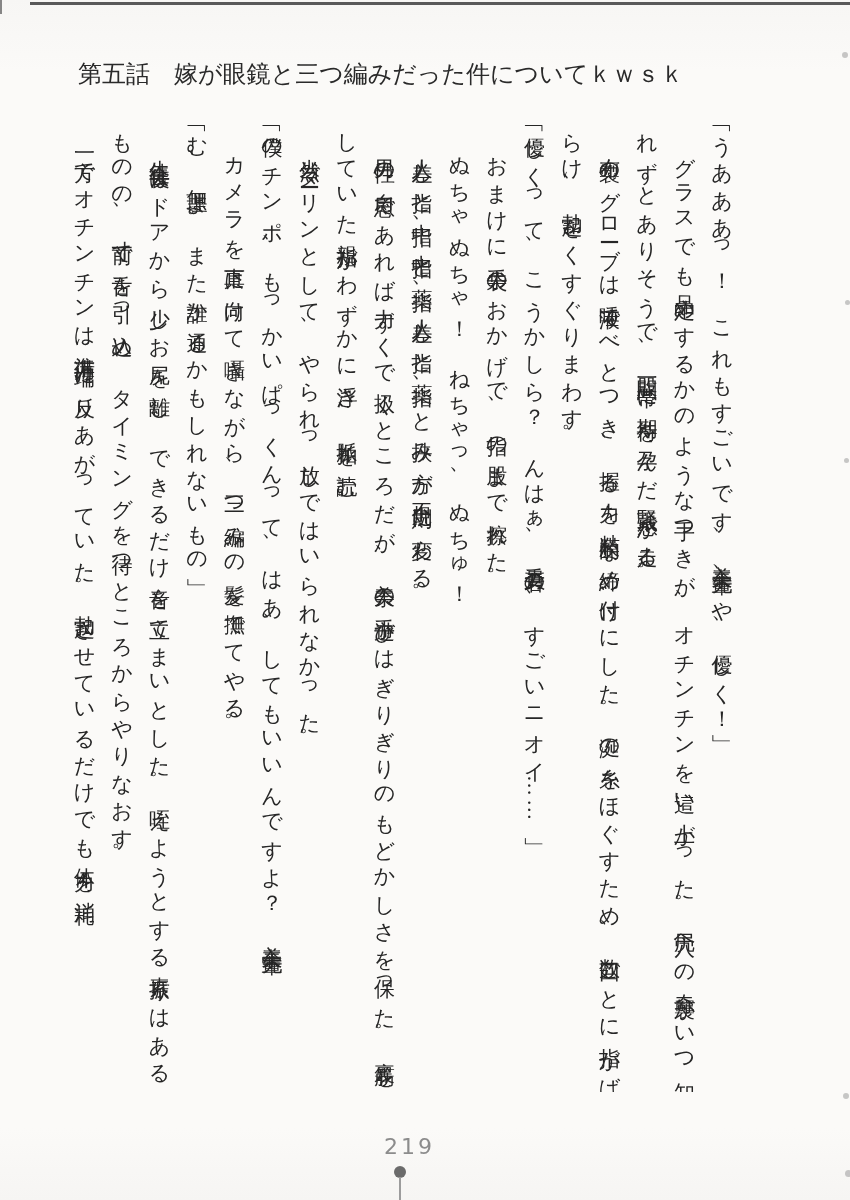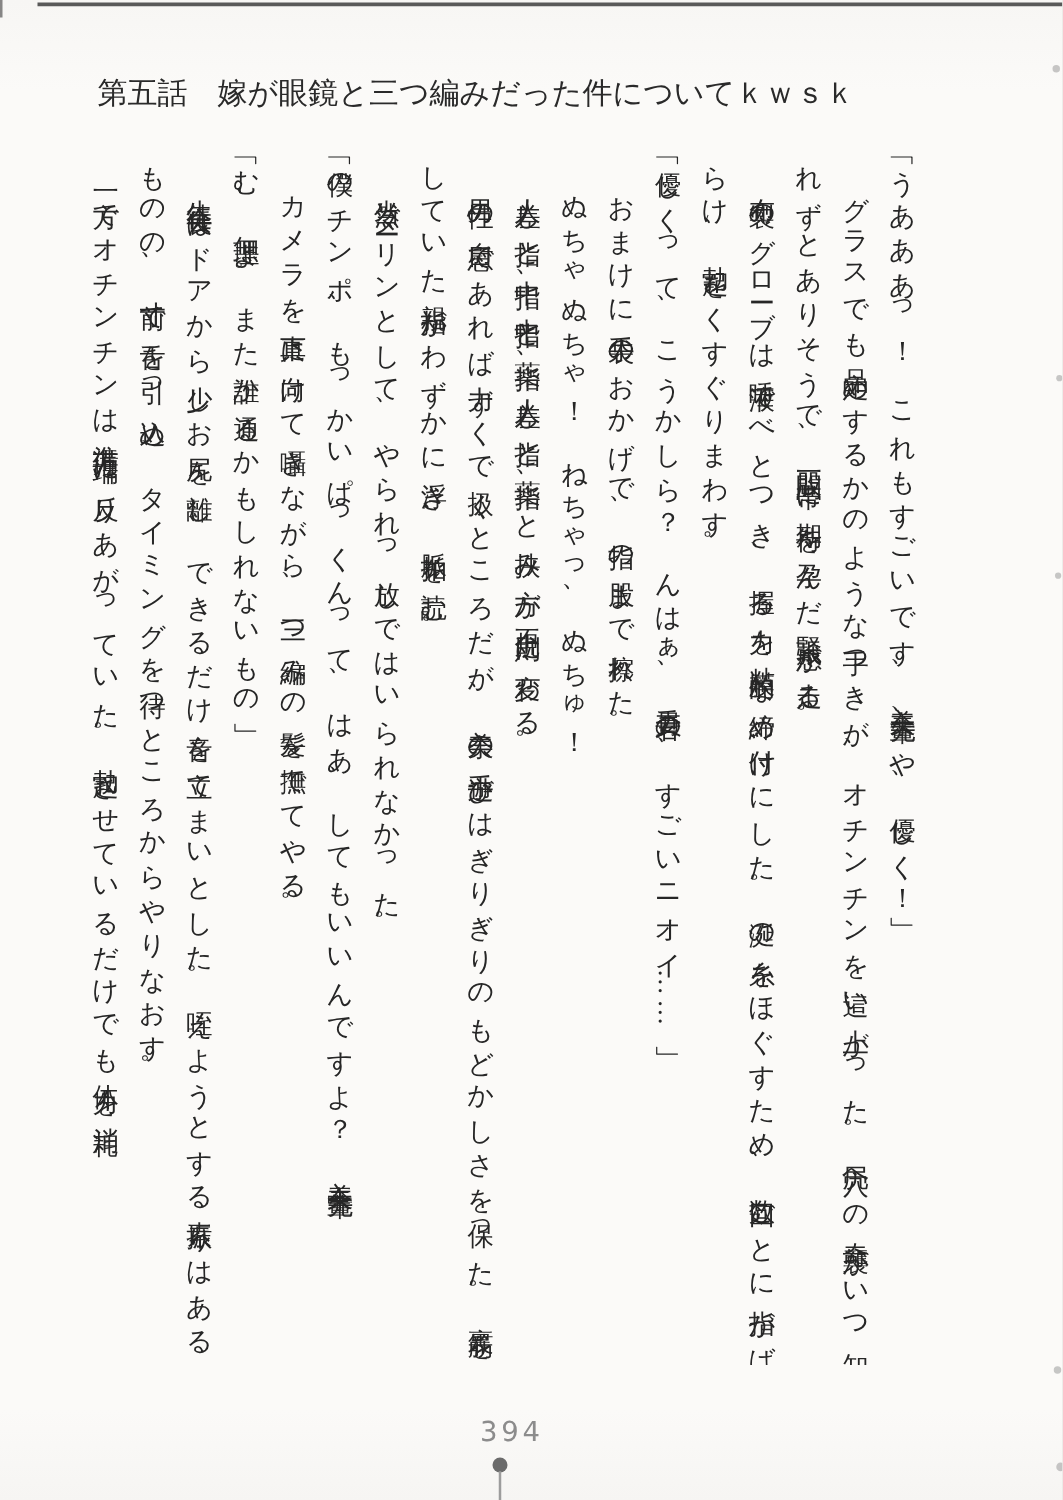--- a/index.html
+++ b/index.html
@@ -100,18 +100,18 @@
       <p>　人差し指と中指、中指と薬指、人差し指と薬指、と挟み方が不規則に変わる。</p>
       <p>　男性の自慰であれば力ずくで扱くところだが、美奈の手遊びはぎりぎりのもどかしさを保った。裏筋を圧迫していた親指がわずかに浮き、脈拍を読む。</p>
       <p>　当然ダーリンとして、やられっ放しではいられなかった。</p>
       <p>「僕のチンポ、もっかいぱっくんって、はあ、してもいいんですよ？　美奈先輩」</p>
       <p>　カメラを真下に向けて囁きながら、三つ編みの髪を撫でてやる。</p>
       <p>「む、無理よ。また誰か通るかもしれないもの」</p>
       <p>　生徒会長はドアから少しお尻を離し、できるだけ音を立てまいとした。咥えようとする素振りはあるものの、寸前で舌を引っ込め、タイミングを待つところからやりなおす。</p>
       <p>　一方でオチンチンは準備万端に反りあがっていた。勃起させているだけでも体力を消耗</p>
     </div>
 
-  <div class="page-number">394</div>
+  <div class="page-number">219</div>
 
   <div class="binding-dot"></div>
   <div class="binding-line"></div>
 
 </div>
 
 </body></html>

